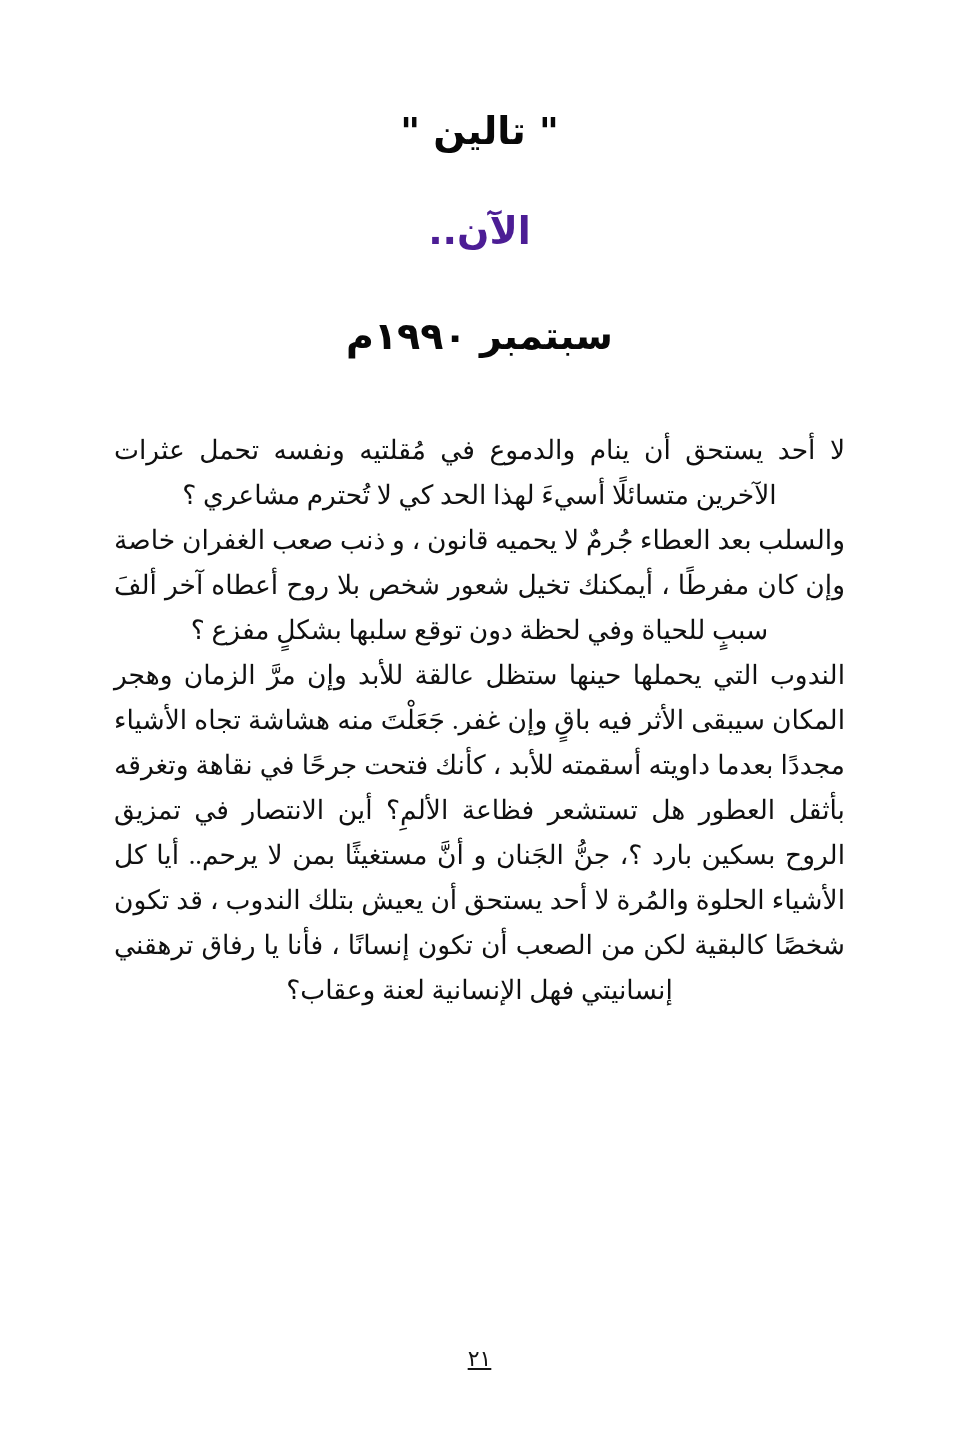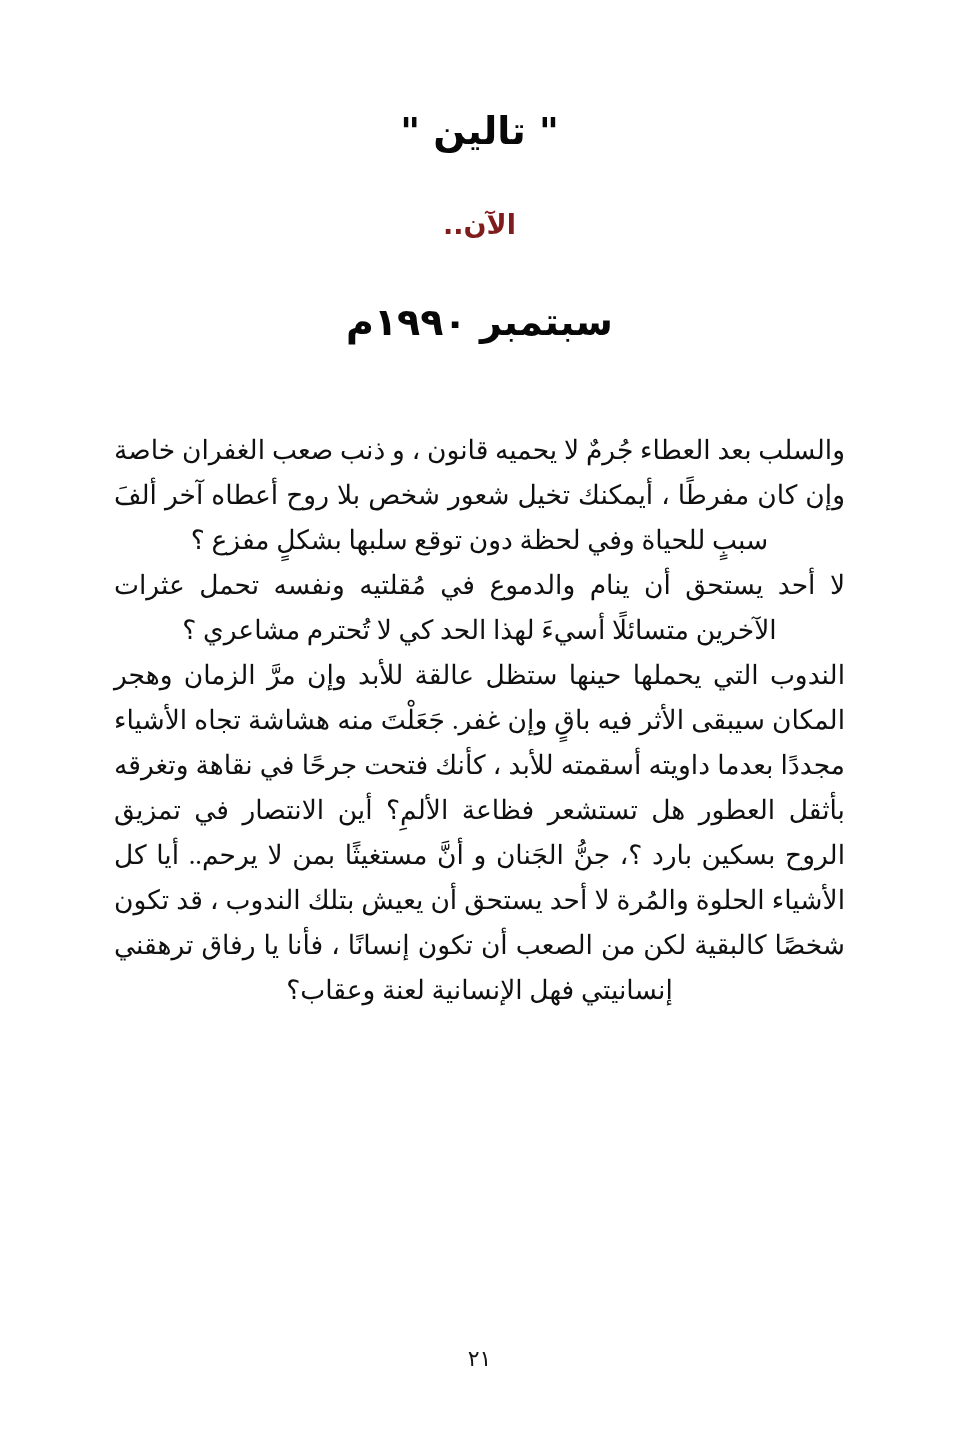--- a/index.html
+++ b/index.html
@@ -38,23 +38,23 @@
     letter-spacing: 0.5px;
     color: #080808;
     margin: 0;
     padding: 0;
     white-space: nowrap;
   }
 
   .heading-now {
     font-family: "DejaVu Sans", "Liberation Sans", sans-serif;
     font-weight: 700;
-    font-size: 27px;
+    font-size: 38px;
     line-height: 1.25;
-    color: #7f1d1d;
+    color: #4c1d95;
     margin: 0;
     padding: 0;
     margin-top: 52px;
     white-space: nowrap;
   }
 
   .heading-date {
     font-family: "DejaVu Sans", "Liberation Sans", sans-serif;
     font-weight: 700;
     font-size: 38px;
@@ -97,34 +97,35 @@
   .page-number {
     position: absolute;
     bottom: 58px;
     left: 0;
     right: 0;
     text-align: center;
     font-family: "Liberation Serif", "DejaVu Serif", serif;
     font-size: 22px;
     color: #141414;
     direction: rtl;
+    text-decoration: underline;
   }
 </style>
 </head>
 <body>
 
 <div class="page">
 
   <div class="headings">
     <div class="heading-title">" تالين "</div>
     <div class="heading-now">الآن..</div>
     <div class="heading-date">سبتمبر ١٩٩٠م</div>
   </div>
 
   <div class="body-text">
+    <p class="p-block">لا أحد يستحق أن ينام والدموع في مُقلتيه ونفسه تحمل عثرات الآخرين متسائلًا أسيءَ لهذا الحد كي لا تُحترم مشاعري ؟</p>
     <p class="p-block">والسلب بعد العطاء جُرمٌ لا يحميه قانون ، و ذنب صعب الغفران خاصة وإن كان مفرطًا ، أيمكنك تخيل شعور شخص بلا روح أعطاه آخر ألفَ سببٍ للحياة وفي لحظة دون توقع سلبها بشكلٍ مفزع ؟</p>
-    <p class="p-block">لا أحد يستحق أن ينام والدموع في مُقلتيه ونفسه تحمل عثرات الآخرين متسائلًا أسيءَ لهذا الحد كي لا تُحترم مشاعري ؟</p>
     <p class="p-block">الندوب التي يحملها حينها ستظل عالقة للأبد وإن مرَّ الزمان وهجر المكان سيبقى الأثر فيه باقٍ وإن غفر. جَعَلْتَ منه هشاشة تجاه الأشياء مجددًا بعدما داويته أسقمته للأبد ، كأنك فتحت جرحًا في نقاهة وتغرقه بأثقل العطور هل تستشعر فظاعة الألمِ؟ أين الانتصار في تمزيق الروح بسكين بارد ؟، جنُّ الجَنان و أنَّ مستغيثًا بمن لا يرحم.. أيا كل الأشياء الحلوة والمُرة لا أحد يستحق أن يعيش بتلك الندوب ، قد تكون شخصًا كالبقية لكن من الصعب أن تكون إنسانًا ، فأنا يا رفاق ترهقني إنسانيتي فهل الإنسانية لعنة وعقاب؟</p>
   </div>
 
   <div class="page-number">٢١</div>
 
 </div>
 
 </body></html>

